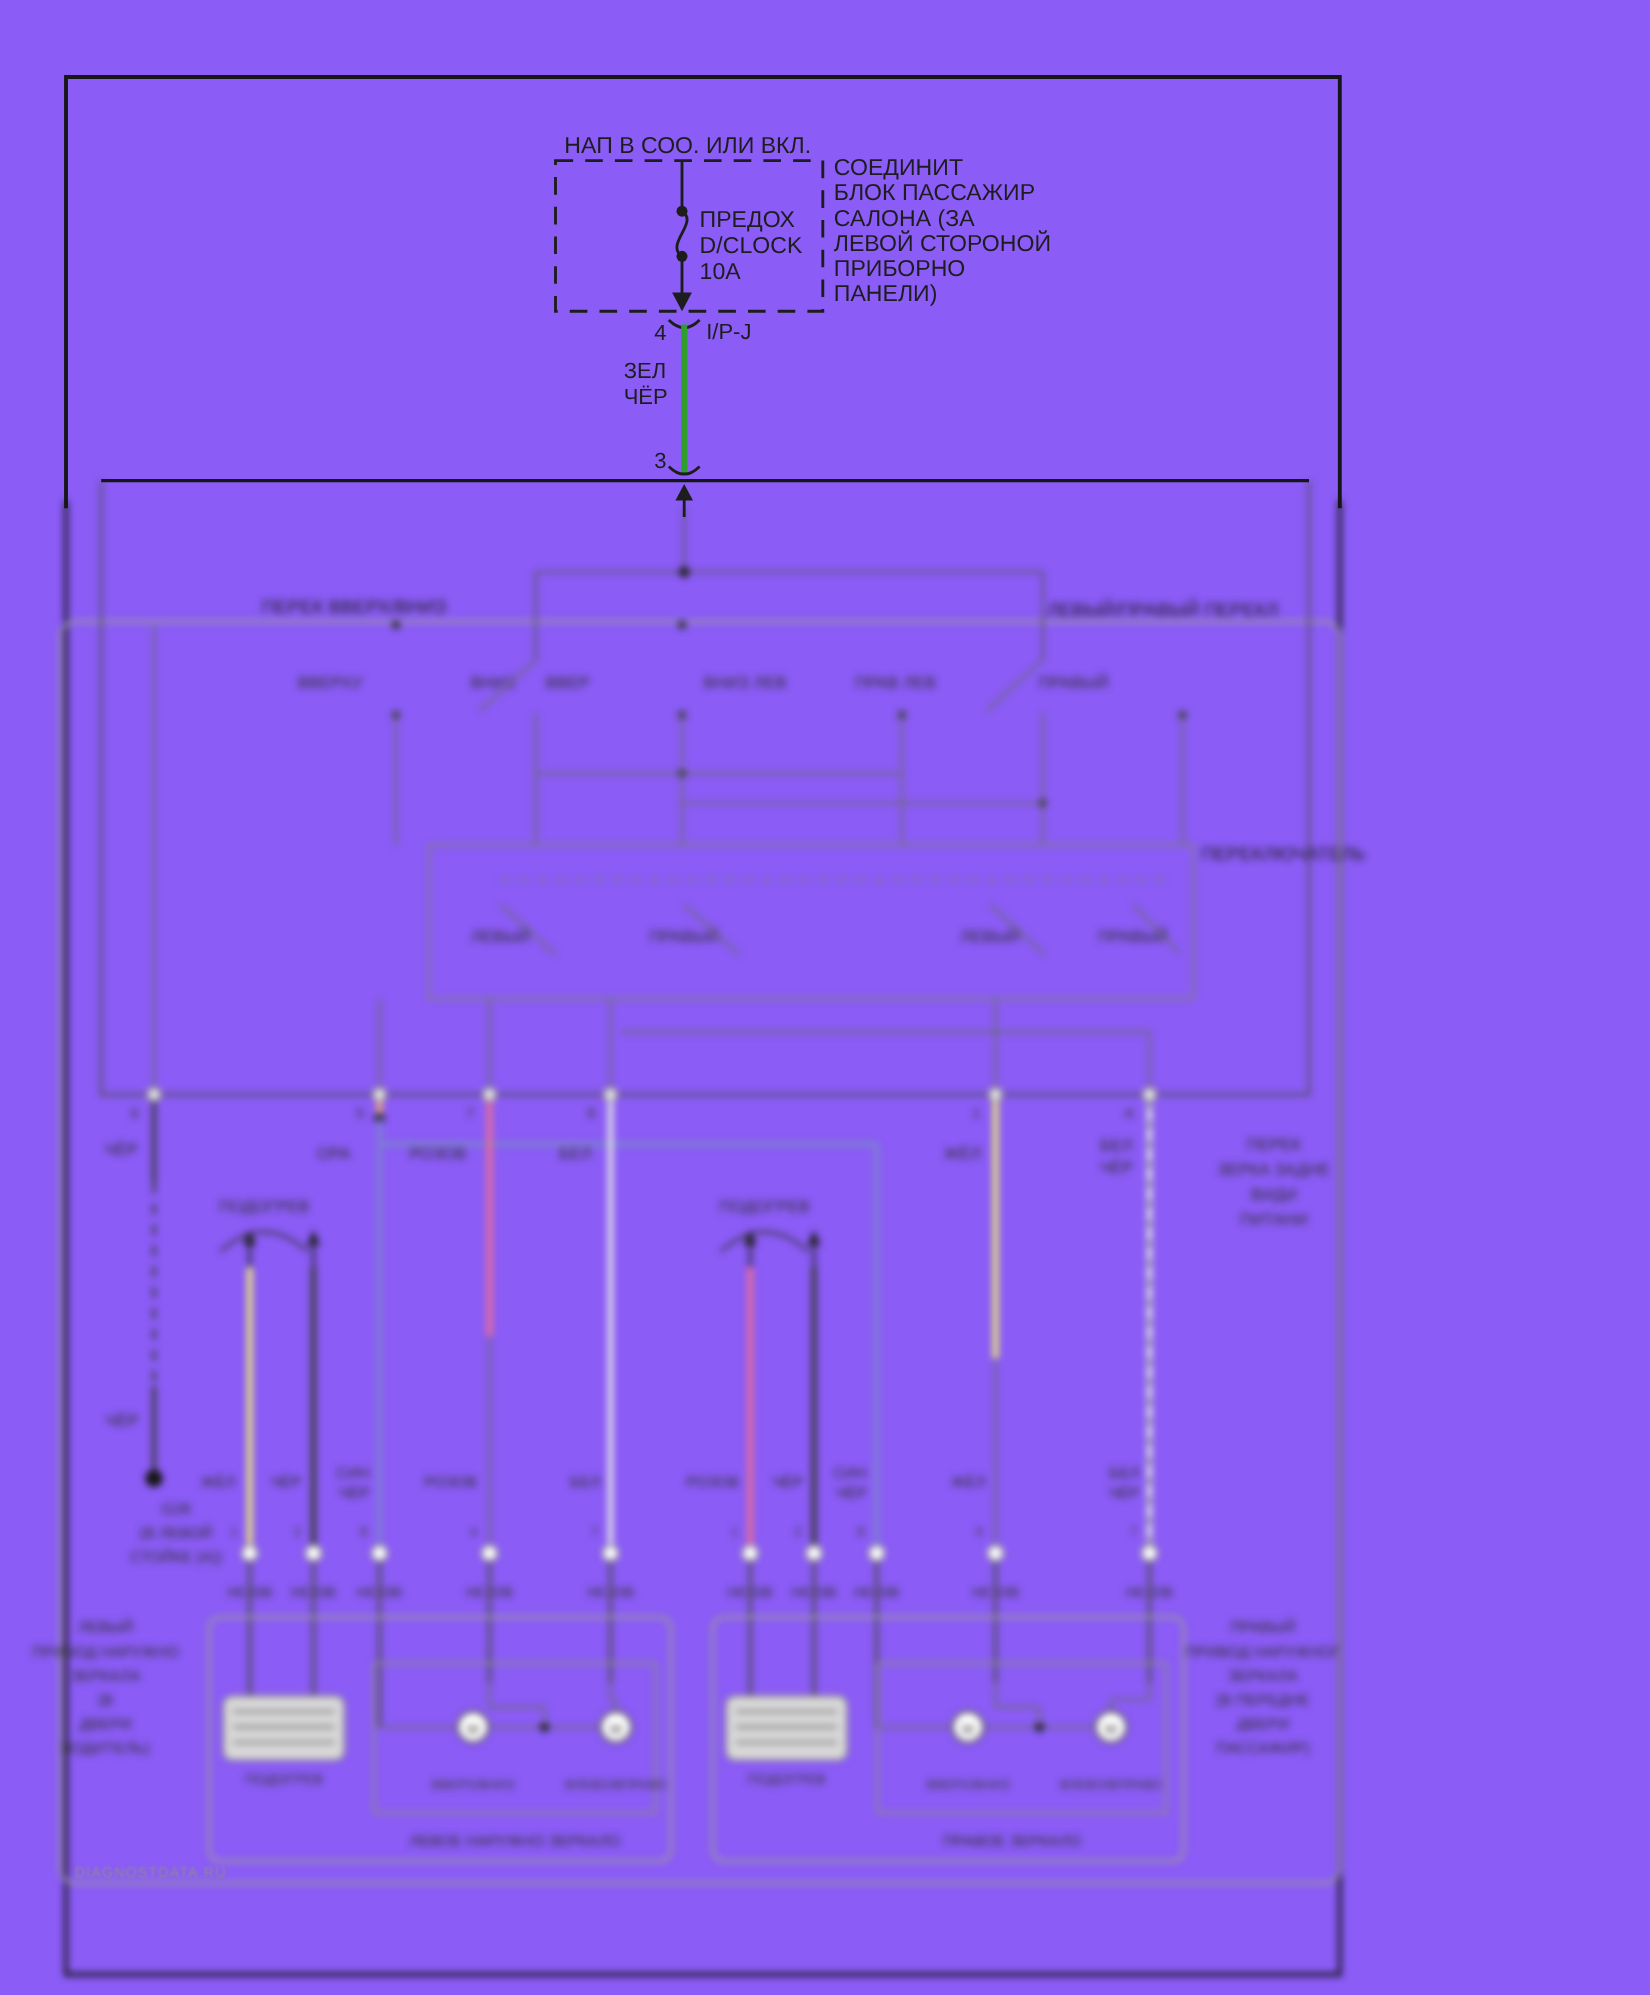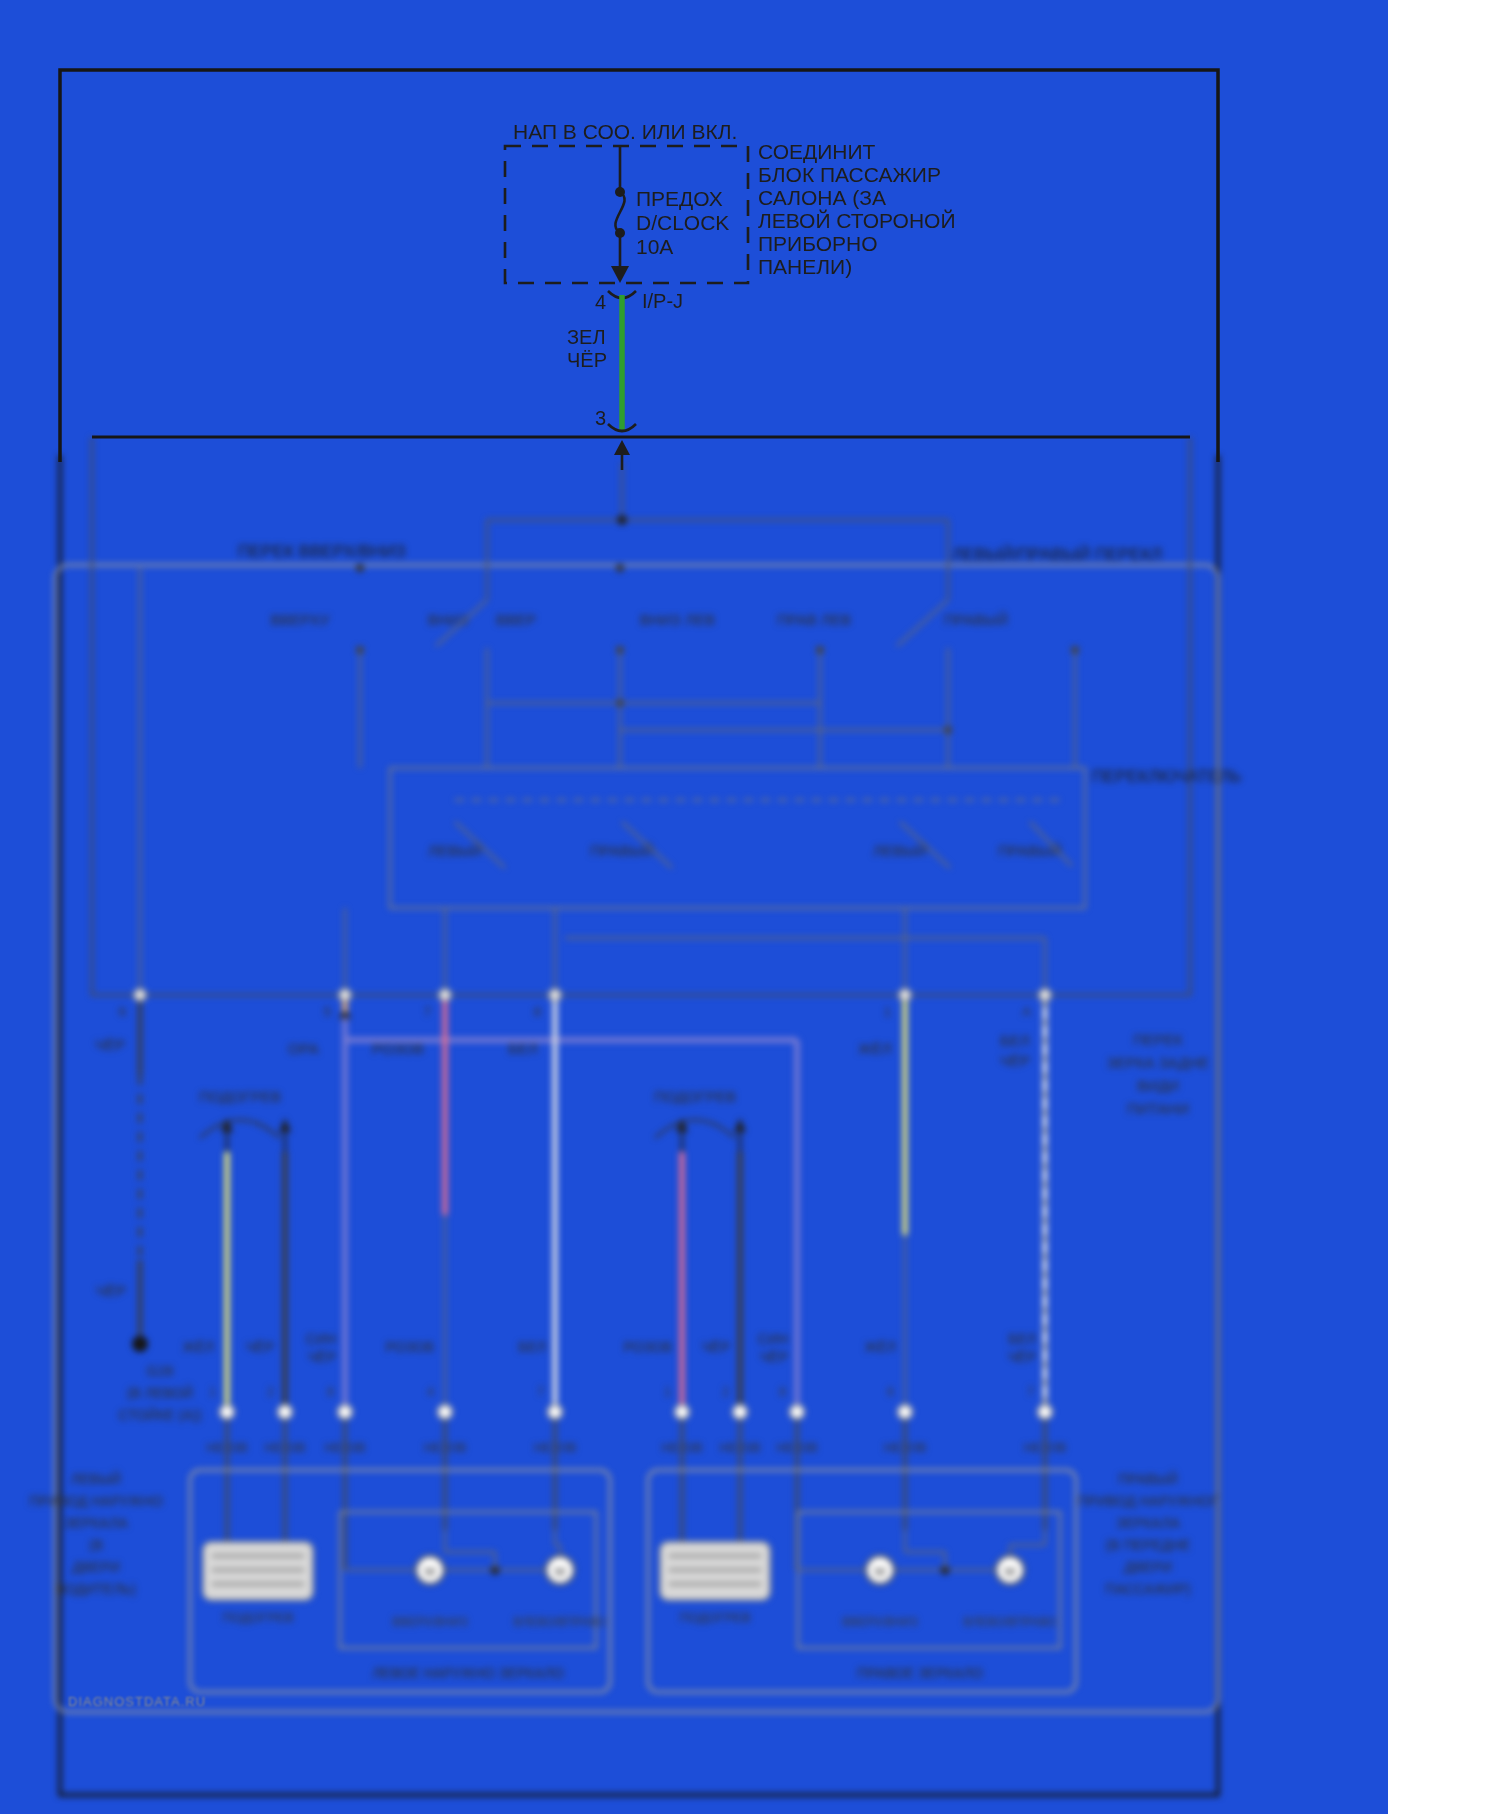--- a/index.html
+++ b/index.html
@@ -1,16 +1,16 @@
 <!DOCTYPE html>
 <html><head>
 <meta charset="utf-8">
 <style>
   html,body{margin:0;padding:0;background:#ffffff;}
-  .stage{position:relative;width:1388px;height:1814px;background:#1d4ed8;overflow:hidden;
+  .stage{position:relative;width:1500px;height:1814px;background:#8b5cf6;overflow:hidden;
          font-family:"Liberation Sans", sans-serif;}
   .layer{position:absolute;left:0;top:0;}
   #blur-layer{filter:blur(3.4px);}
   text{font-family:"Liberation Sans", sans-serif;fill:#1d1d1d;}
   .t21{font-size:21px;}
   .t20{font-size:20px;}
   .t17{font-size:17px;}
   .t15{font-size:15px;fill:#2e2e2e;}
   .t14{font-size:14px;fill:#2e2e2e;}
   .t13{font-size:13px;fill:#333;}

